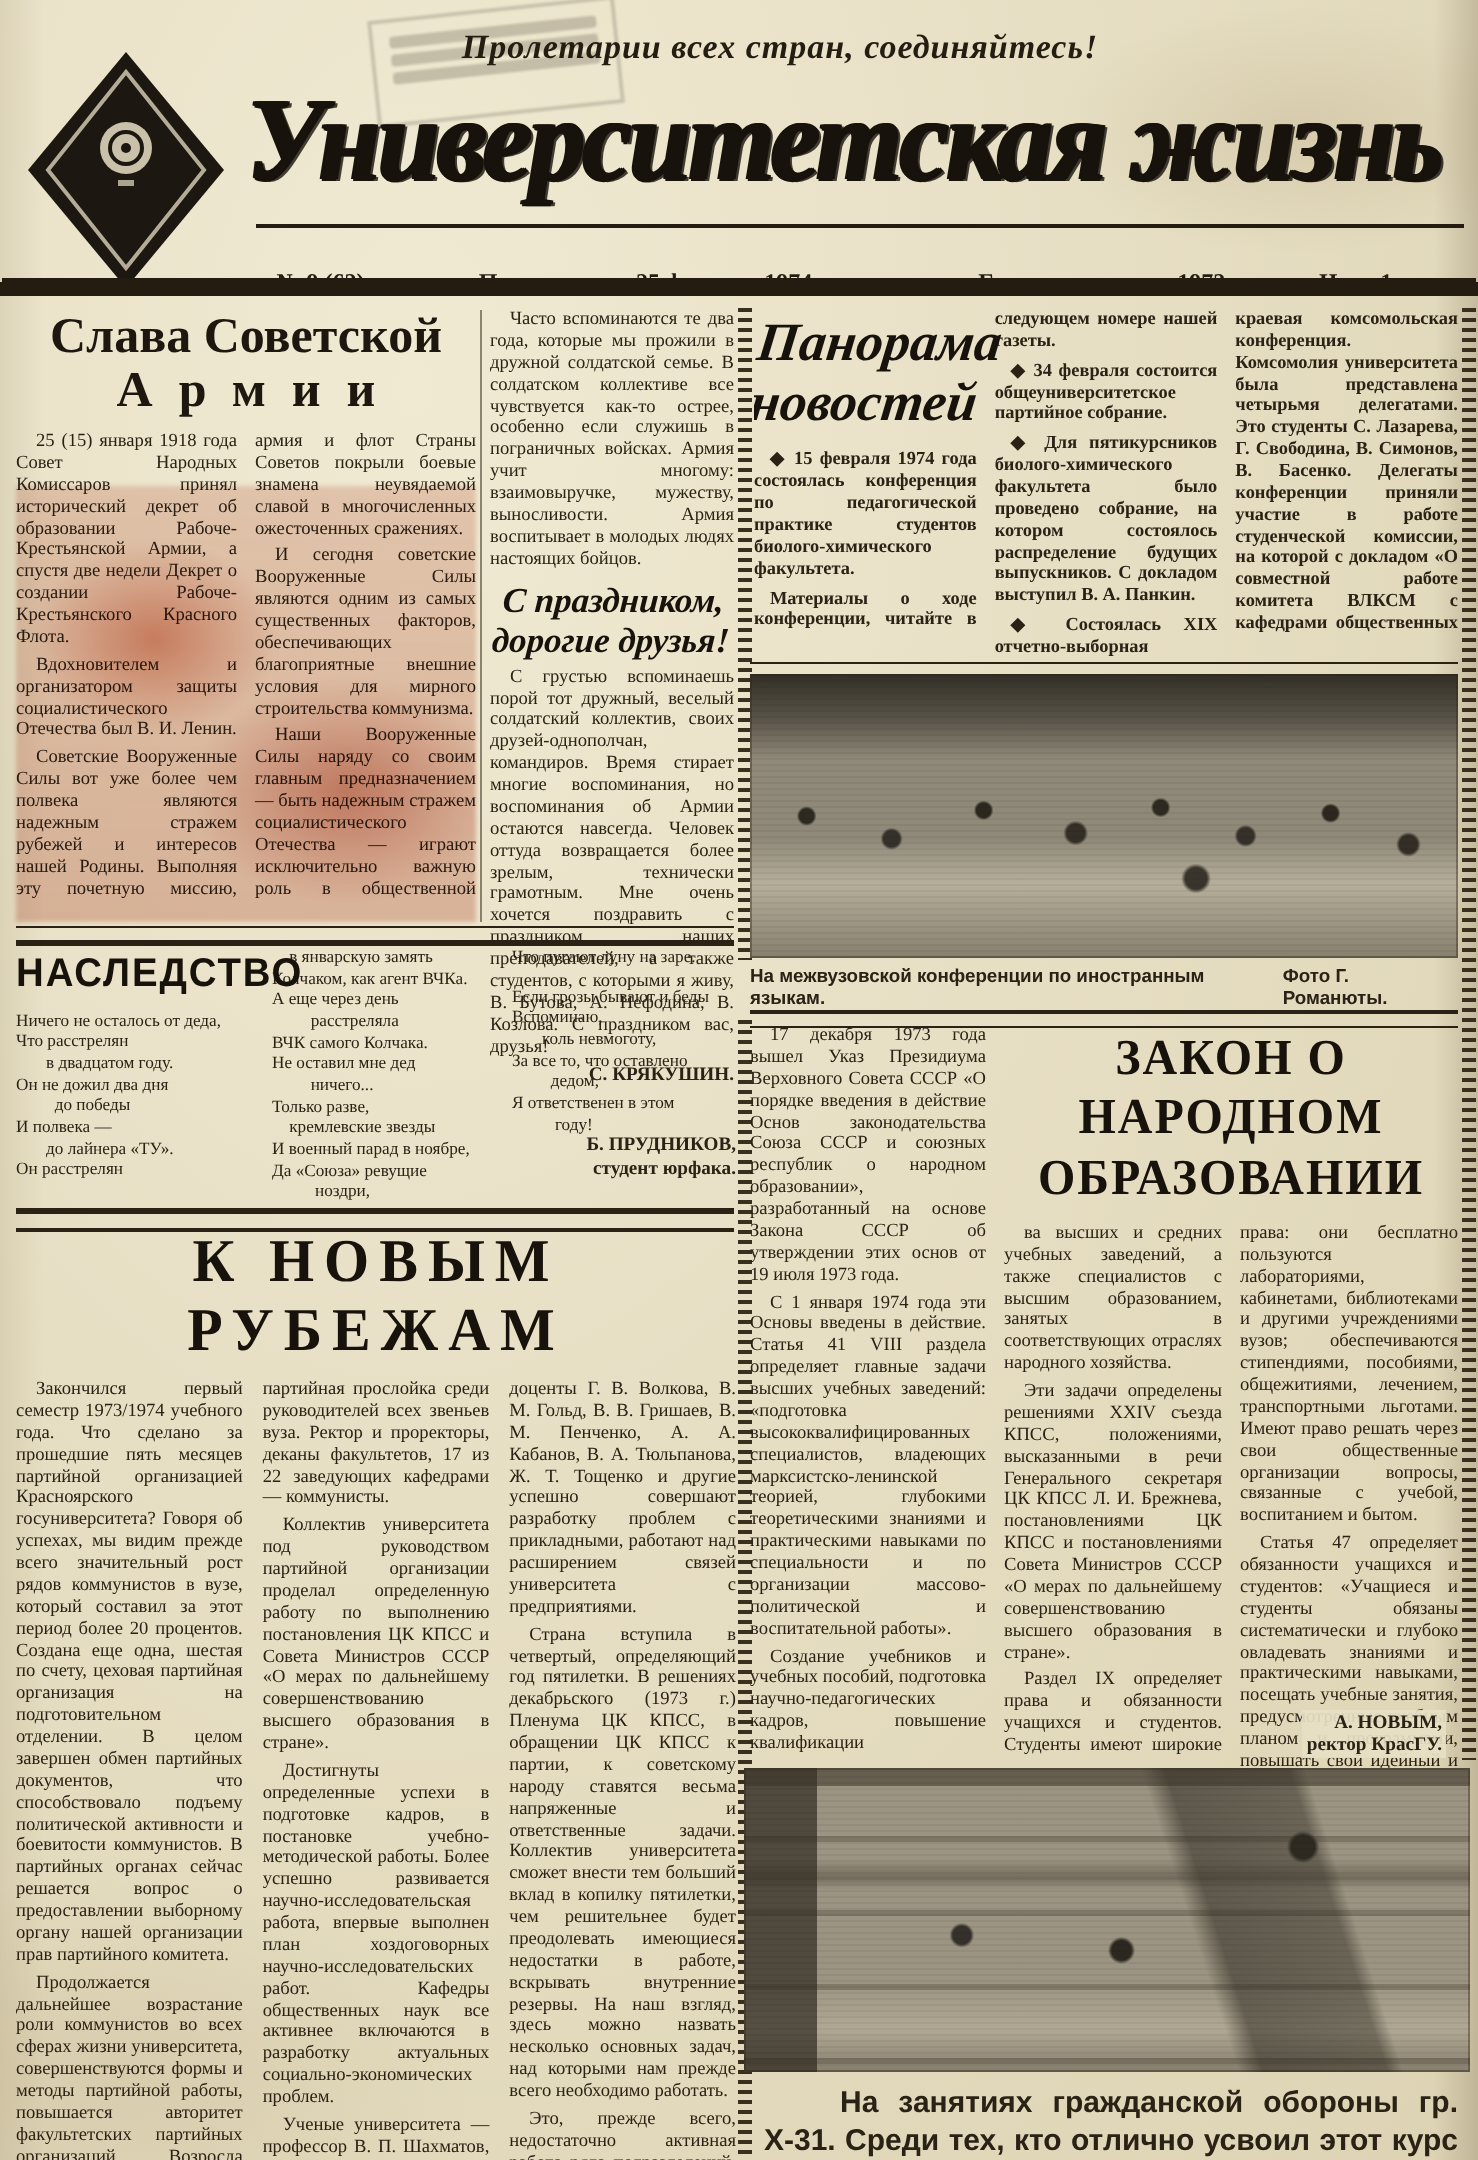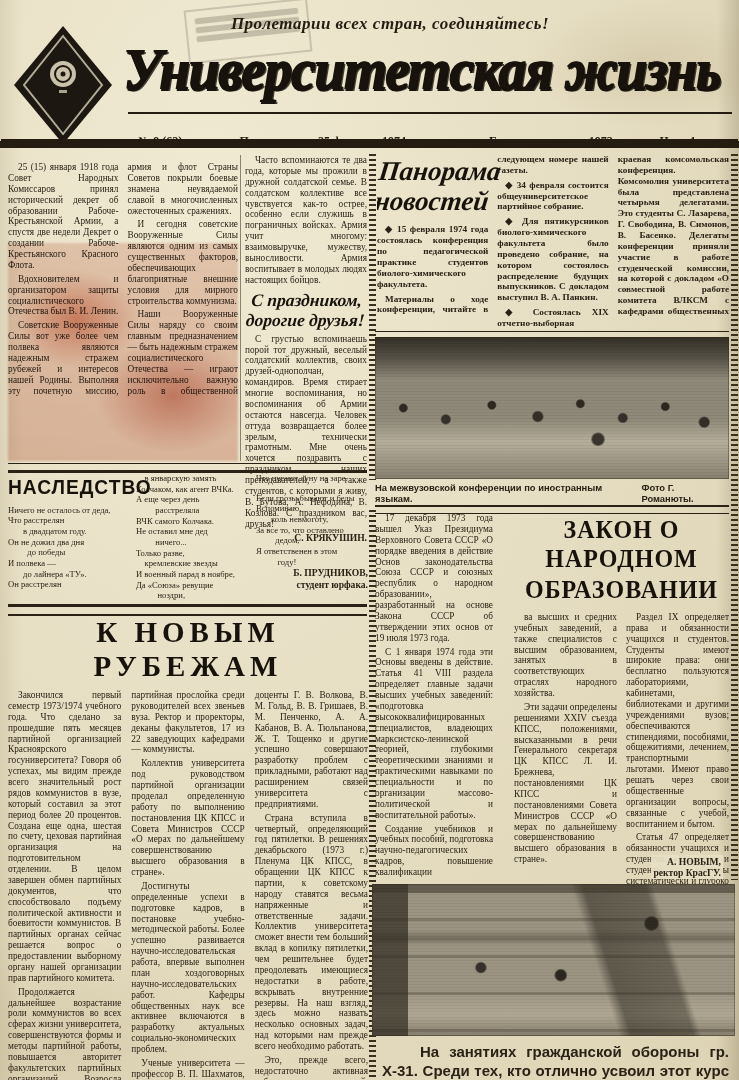--- a/index.html
+++ b/index.html
@@ -102,21 +102,21 @@
       repeating-linear-gradient(180deg, transparent 0 34px, rgba(70,64,50,.35) 34px 37px),
       linear-gradient(180deg, transparent 70%, rgba(196,188,166,.5) 86%, rgba(120,112,94,.6) 100%);}
   .caption1{position:absolute;left:375px;top:482px;width:354px;display:flex;justify-content:space-between;
     font-weight:700;font-size:9.4px;font-family:"Liberation Sans",sans-serif;align-items:center;}
   .caption2{position:absolute;left:382px;top:1042px;width:347px;font-weight:700;font-size:15px;
     line-height:1.28;text-align:justify;font-family:"Liberation Sans",sans-serif;text-indent:38px;}
   .caption2 .credit{margin-left:26px;}
   
   .law{position:absolute;left:375px;top:513px;width:354px;height:366px;display:flex;gap:9px;}
   .law-c1{width:118px;height:366px;overflow:hidden;}
-  .law-right{flex:1;position:relative;margin-left:12px;}
+  .law-right{flex:1;position:relative;}
   .law-title{margin:4px 0 10px;font-size:24px;font-weight:700;line-height:1.18;text-align:center;
     letter-spacing:1px;color:#17120b;transform:scaleY(1.05);}
   .law-cols{column-count:2;column-gap:9px;height:276px;overflow:hidden;}
   .law-sig{position:absolute;right:6px;bottom:0;text-align:right;font-weight:700;font-size:9.6px;
     background:rgba(231,223,196,.92);padding:1px 2px;}
 </style>
 </head>
 <body>
 
 <div class="page">
@@ -142,20 +142,21 @@
     <div class="dateline">
       <span>● № 9 (62) ●</span>
       <span>Понедельник, 25 февраля  1974 года</span>
       <span>● Газета основана в 1972</span>
       <span>Цена 1 коп. ●</span>
     </div>
     <div class="mastbar"></div>
   </div>
 
   <div class="slava">
+    <h2><span>Слава Советской</span><span class="l2">Армии</span></h2>
     <div class="cols body-txt">
       <p>25 (15) января 1918 года Совет Народных Комиссаров принял исторический декрет об образовании Рабоче-Крестьянской Армии, а спустя две недели Декрет о создании Рабоче-Крестьянского Красного Флота.</p>
       <p>Вдохновителем и организатором защиты социалистического Отечества был В. И. Ленин.</p>
       <p>Советские Вооруженные Силы вот уже более чем полвека являются надежным стражем рубежей и интересов нашей Родины. Выполняя эту почетную миссию, армия и флот Страны Советов покрыли боевые знамена неувядаемой славой в многочисленных ожесточенных сражениях.</p>
       <p>И сегодня советские Вооруженные Силы являются одним из самых существенных факторов, обеспечивающих благоприятные внешние условия для мирного строительства коммунизма.</p>
       <p>Наши Вооруженные Силы наряду со своим главным предназначением — быть надежным стражем социалистического Отечества — играют исключительно важную роль в общественной жизни страны и в плане воспитательном.</p>
 
     </div>
     <div class="slava-red"></div>
   </div>

